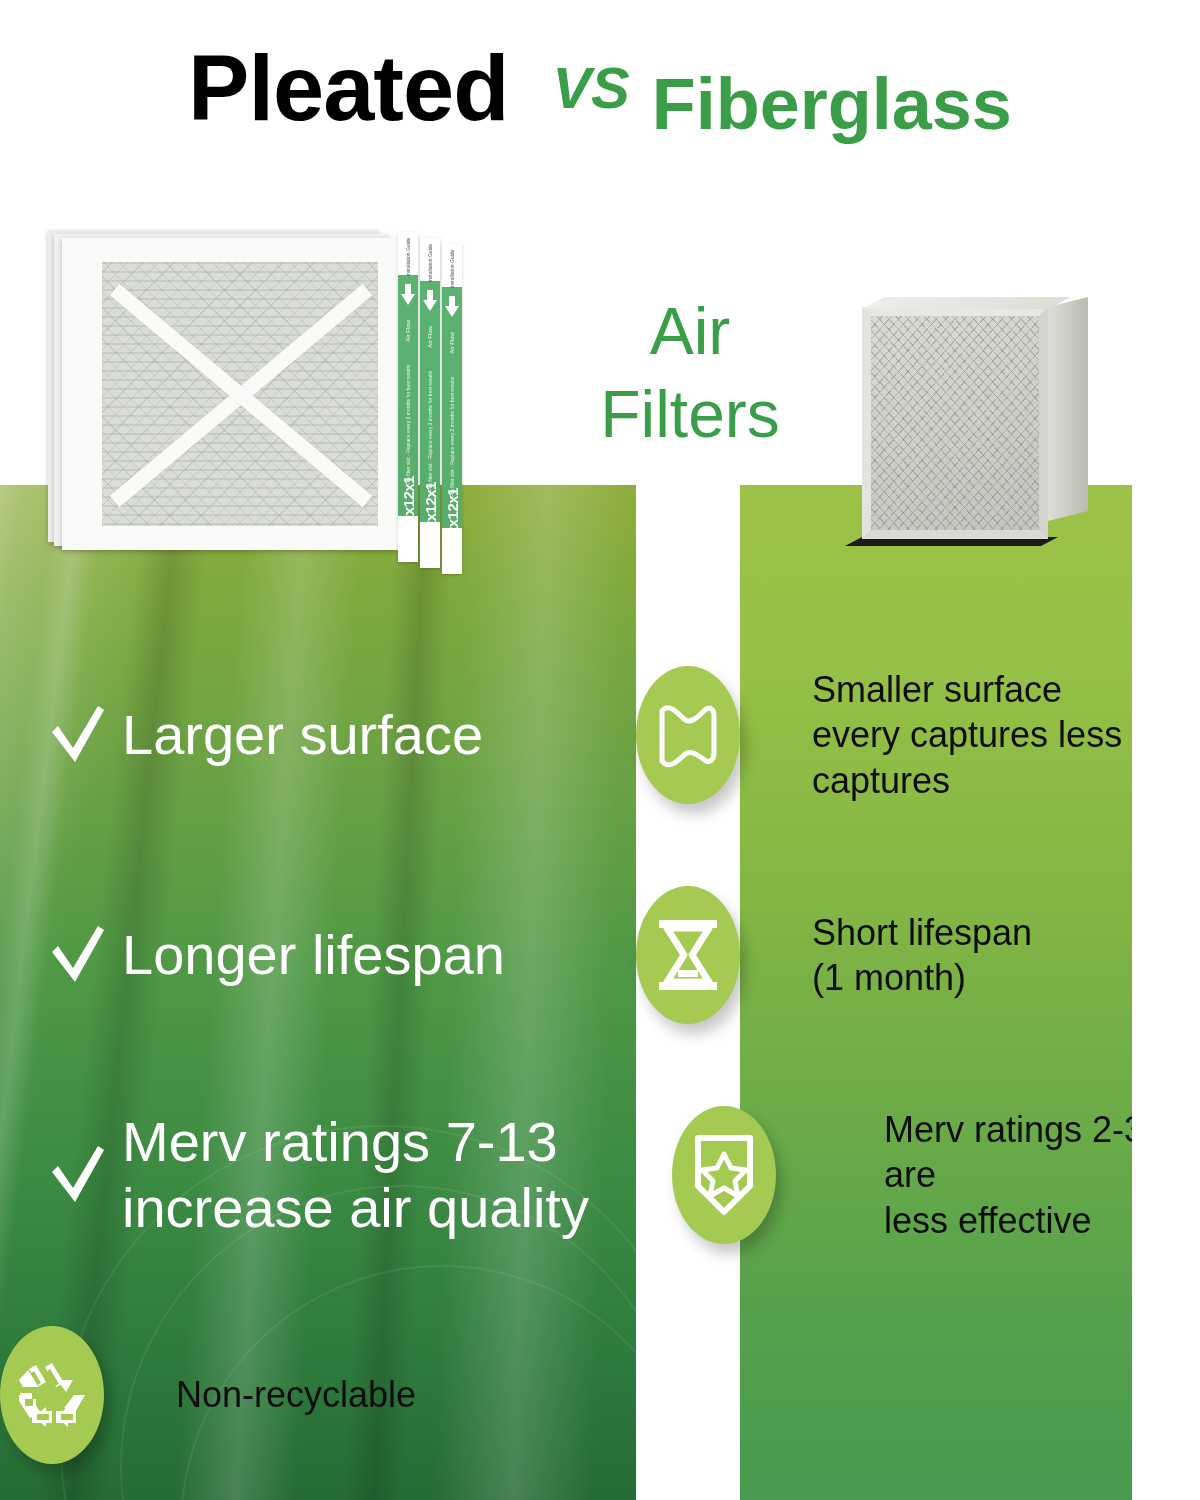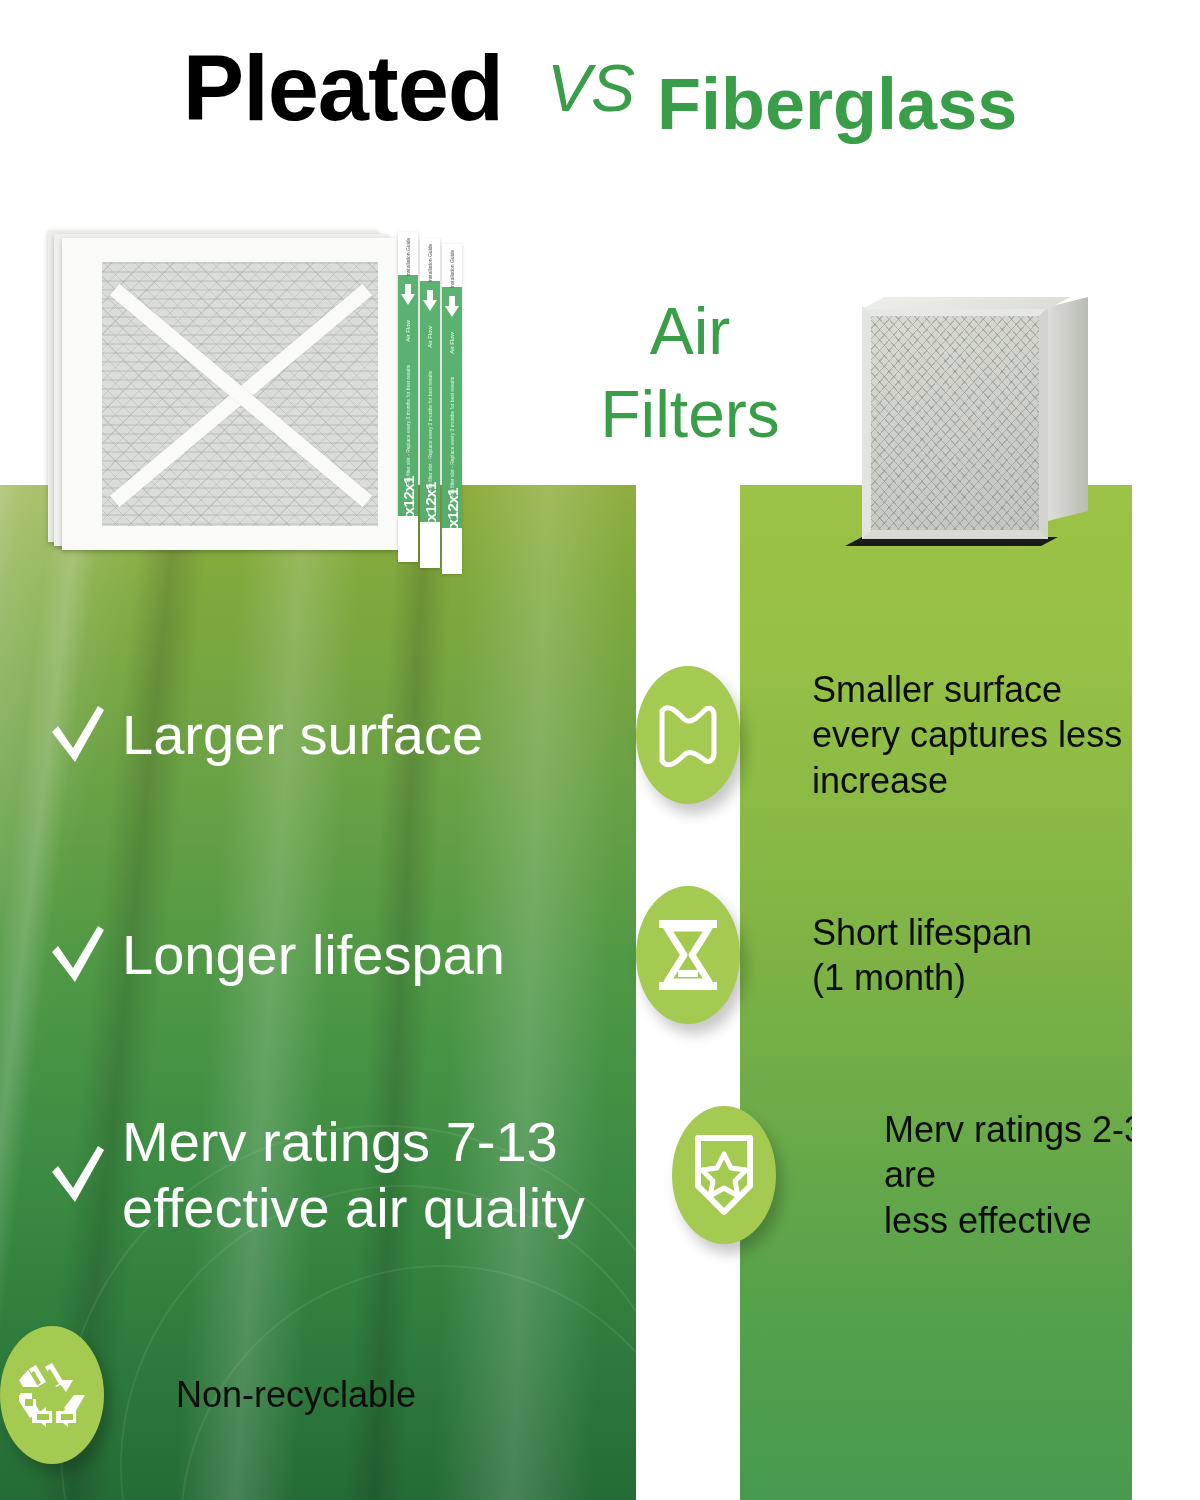--- a/index.html
+++ b/index.html
@@ -31,22 +31,22 @@
     z-index: 40;
   }
   .title-pleated {
     font-size: 92px;
     font-weight: bold;
     color: #000000;
     letter-spacing: -1px;
     line-height: 1;
   }
   .title-vs {
-    font-size: 66px;
-    font-weight: normal;
+    font-size: 58px;
+    font-weight: bold;
     font-style: italic;
     color: #3a9e49;
     margin: 0 22px 0 44px;
     line-height: 1;
   }
   .title-fiberglass {
     font-size: 72px;
     font-weight: bold;
     color: #3a9e49;
     line-height: 1;
@@ -446,21 +446,21 @@
         <div class="icon-circle">
           <svg width="92" height="92" viewBox="0 0 92 92">
             <path d="M20 22 C26 14, 34 22, 42 30 C48 36, 56 28, 64 20 C68 18, 72 20, 72 26 L72 64 C72 70, 68 74, 64 72 C56 66, 48 60, 42 66 C34 74, 26 80, 20 72 Z" fill="none" stroke="#ffffff" stroke-width="5" stroke-linejoin="round" stroke-linecap="round"></path>
           </svg>
         </div>
       </div>
       <div class="right-side">
         <div class="right-text">
           <span class="l1">Smaller surface</span>
           <span class="l2">every captures less</span>
-          <span class="l3">increase</span>
+          <span class="l3">captures</span>
         </div>
       </div>
     </div>
 
     <div class="row row-2">
       <div class="left-side">
         <svg class="check-icon" viewBox="0 0 58 62">
           <path d="M4 28 L10 22 L25 44 L50 2 L56 6 L27 58 Z" fill="#ffffff"></path>
         </svg>
         <div class="left-text">
@@ -485,21 +485,21 @@
       </div>
     </div>
 
     <div class="row row-3">
       <div class="left-side">
         <svg class="check-icon" viewBox="0 0 58 62">
           <path d="M4 28 L10 22 L25 44 L50 2 L56 6 L27 58 Z" fill="#ffffff"></path>
         </svg>
         <div class="left-text">
           <span>Merv ratings 7-13</span>
-          <span class="l2">effective air quality</span>
+          <span class="l2">increase air quality</span>
         </div>
       </div>
       <div class="mid-icon-wrap">
         <div class="icon-circle">
           <svg width="86" height="90" viewBox="0 0 86 90">
             <path d="M17 8 L69 8 L69 56 L43 82 L17 56 Z" fill="none" stroke="#ffffff" stroke-width="6" stroke-linejoin="round"></path>
             <path d="M43 24 L50 38 L65 40 L54 51 L57 66 L43 58 L29 66 L32 51 L21 40 L36 38 Z" fill="none" stroke="#ffffff" stroke-width="5" stroke-linejoin="round"></path>
           </svg>
         </div>
       </div>

